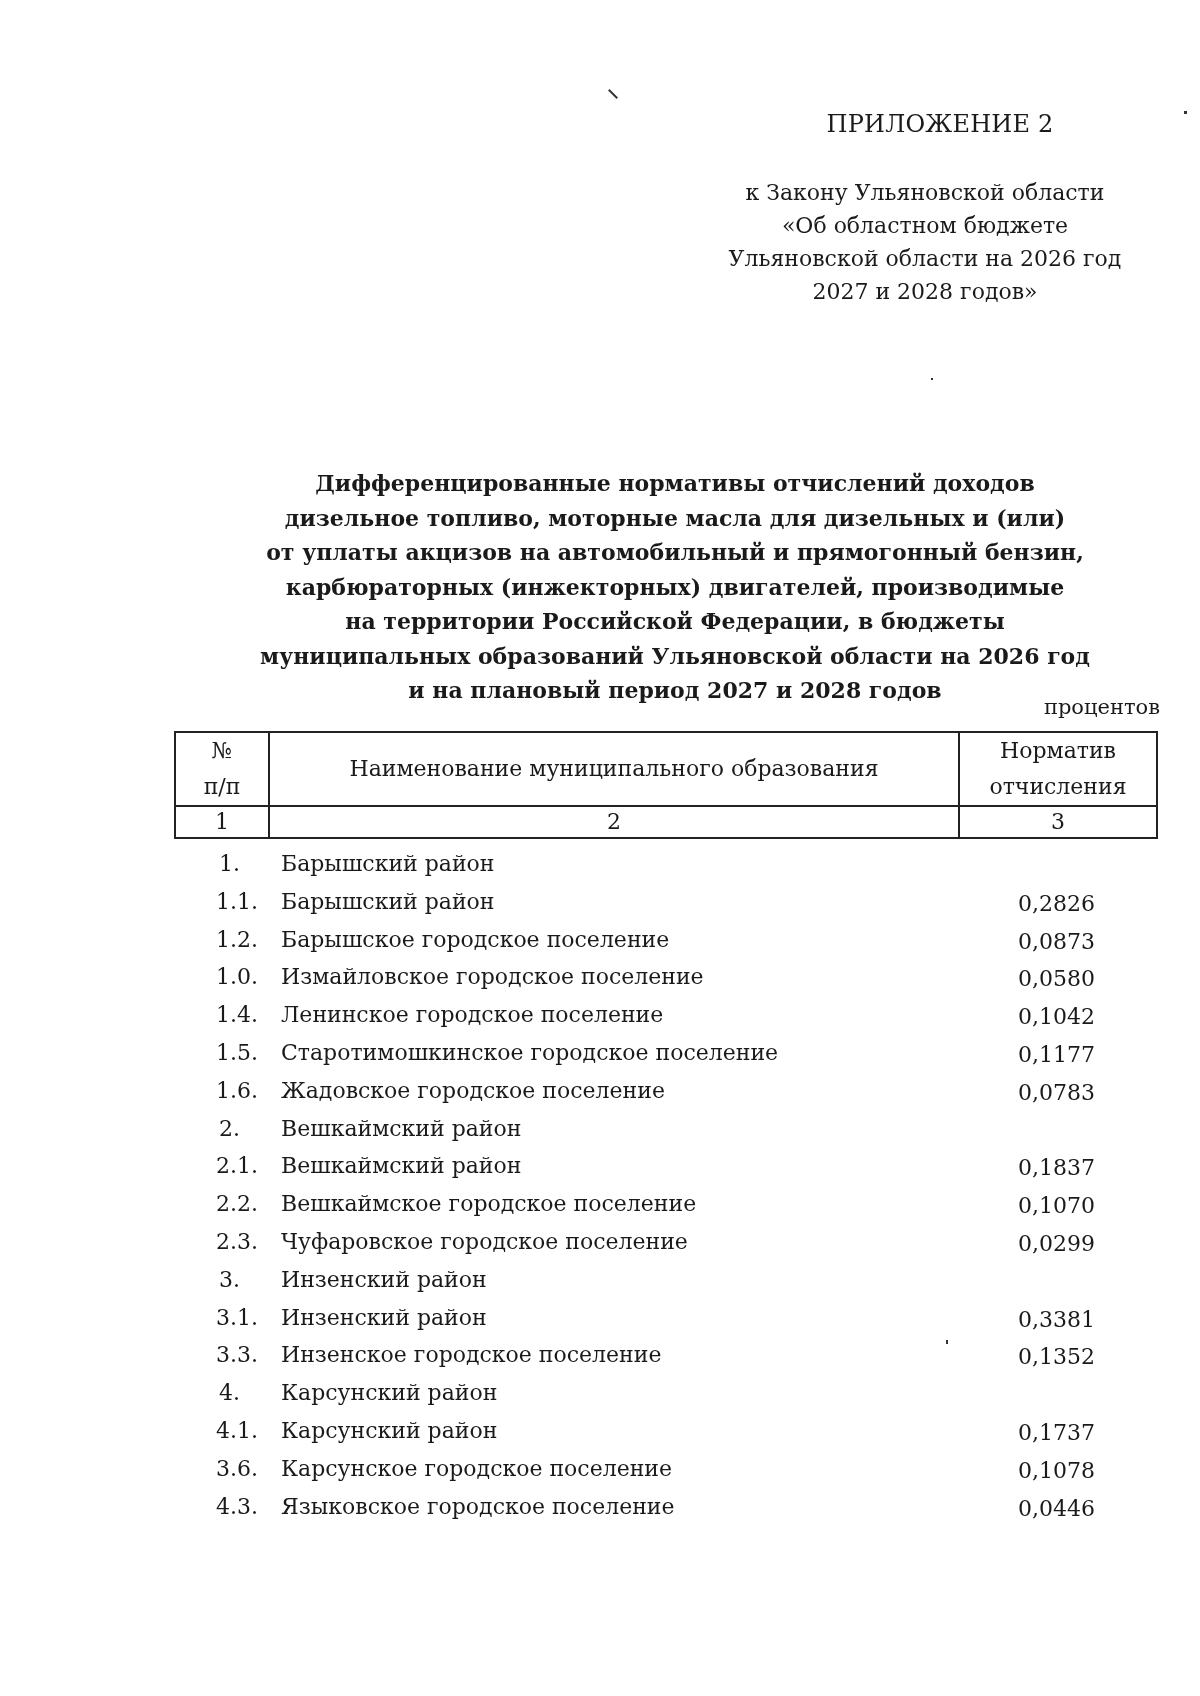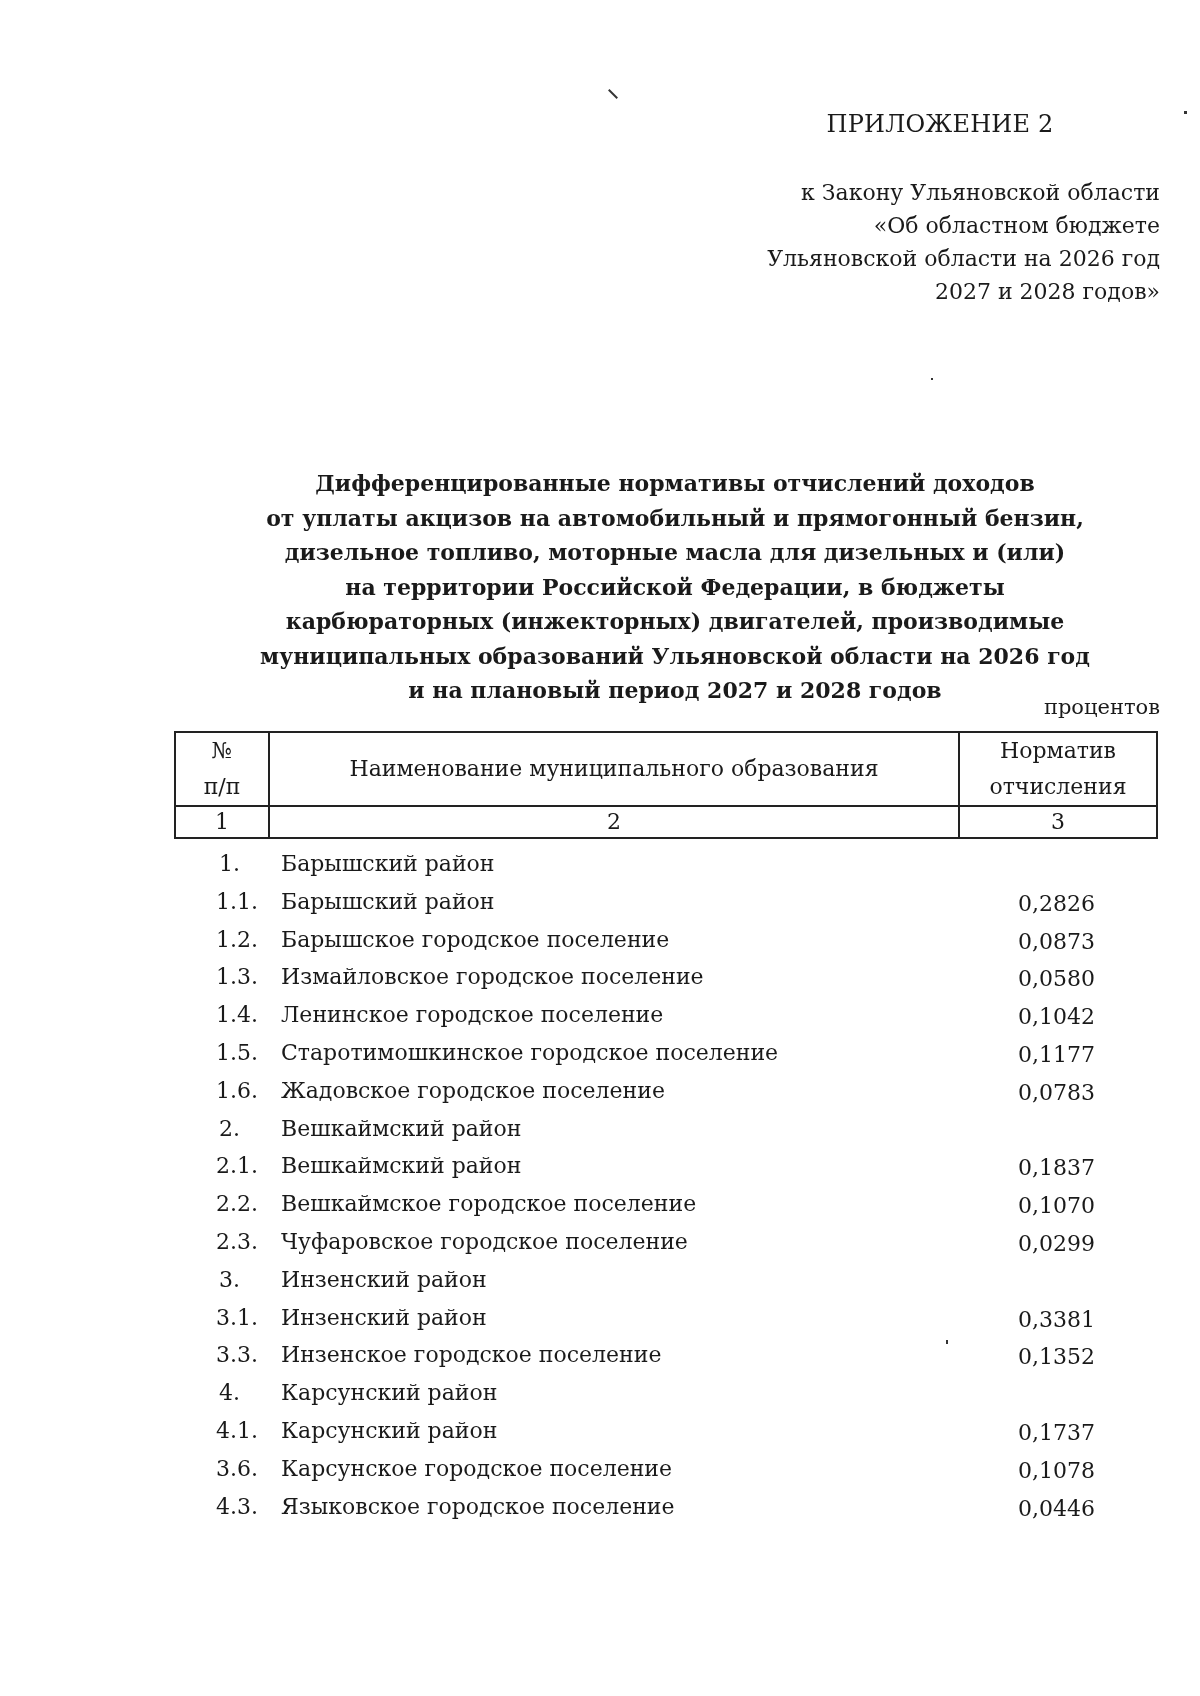--- a/index.html
+++ b/index.html
@@ -24,21 +24,21 @@
     left: 800px; top: 110px;
     width: 280px;
     text-align: center;
     font-size: 24px;
     letter-spacing: 0.2px;
   }
   .law-ref {
     position: absolute;
     left: 690px; top: 176px;
     width: 470px;
-    text-align: right;
+    text-align: center;
     font-size: 22px;
     line-height: 33px;
   }
   .law-ref div { white-space: nowrap; }
 
   .doc-title {
     position: absolute;
     left: 200px; top: 466px;
     width: 950px;
     text-align: center;
@@ -118,24 +118,24 @@
 
   <div class="law-ref">
     <div>к Закону Ульяновской области</div>
     <div>«Об областном бюджете</div>
     <div>Ульяновской области на 2026 год</div>
     <div>2027 и 2028 годов»</div>
   </div>
 
   <div class="doc-title">
     <div>Дифференцированные нормативы отчислений доходов</div>
+    <div>дизельное топливо, моторные масла для дизельных и (или)</div>
     <div>от уплаты акцизов на автомобильный и прямогонный бензин,</div>
-    <div>дизельное топливо, моторные масла для дизельных и (или)</div>
+    <div>карбюраторных (инжекторных) двигателей, производимые</div>
     <div>на территории Российской Федерации, в бюджеты</div>
-    <div>карбюраторных (инжекторных) двигателей, производимые</div>
     <div>муниципальных образований Ульяновской области на 2026 год</div>
     <div>и на плановый период 2027 и 2028 годов</div>
   </div>
 
   <div class="units">процентов</div>
 
   <table class="hdr">
     <tbody>
         <tr class="h1">
       <td class="c1">
@@ -166,21 +166,21 @@
       <span class="num">1.1.</span>
       <span class="name">Барышский район</span>
       <span class="val">0,2826</span>
     </div>
     <div class="row">
       <span class="num">1.2.</span>
       <span class="name">Барышское городское поселение</span>
       <span class="val">0,0873</span>
     </div>
     <div class="row">
-      <span class="num">1.3.</span>
+      <span class="num">1.0.</span>
       <span class="name">Измайловское городское поселение</span>
       <span class="val">0,0580</span>
     </div>
     <div class="row">
       <span class="num">1.4.</span>
       <span class="name">Ленинское городское поселение</span>
       <span class="val">0,1042</span>
     </div>
     <div class="row">
       <span class="num">1.5.</span>

